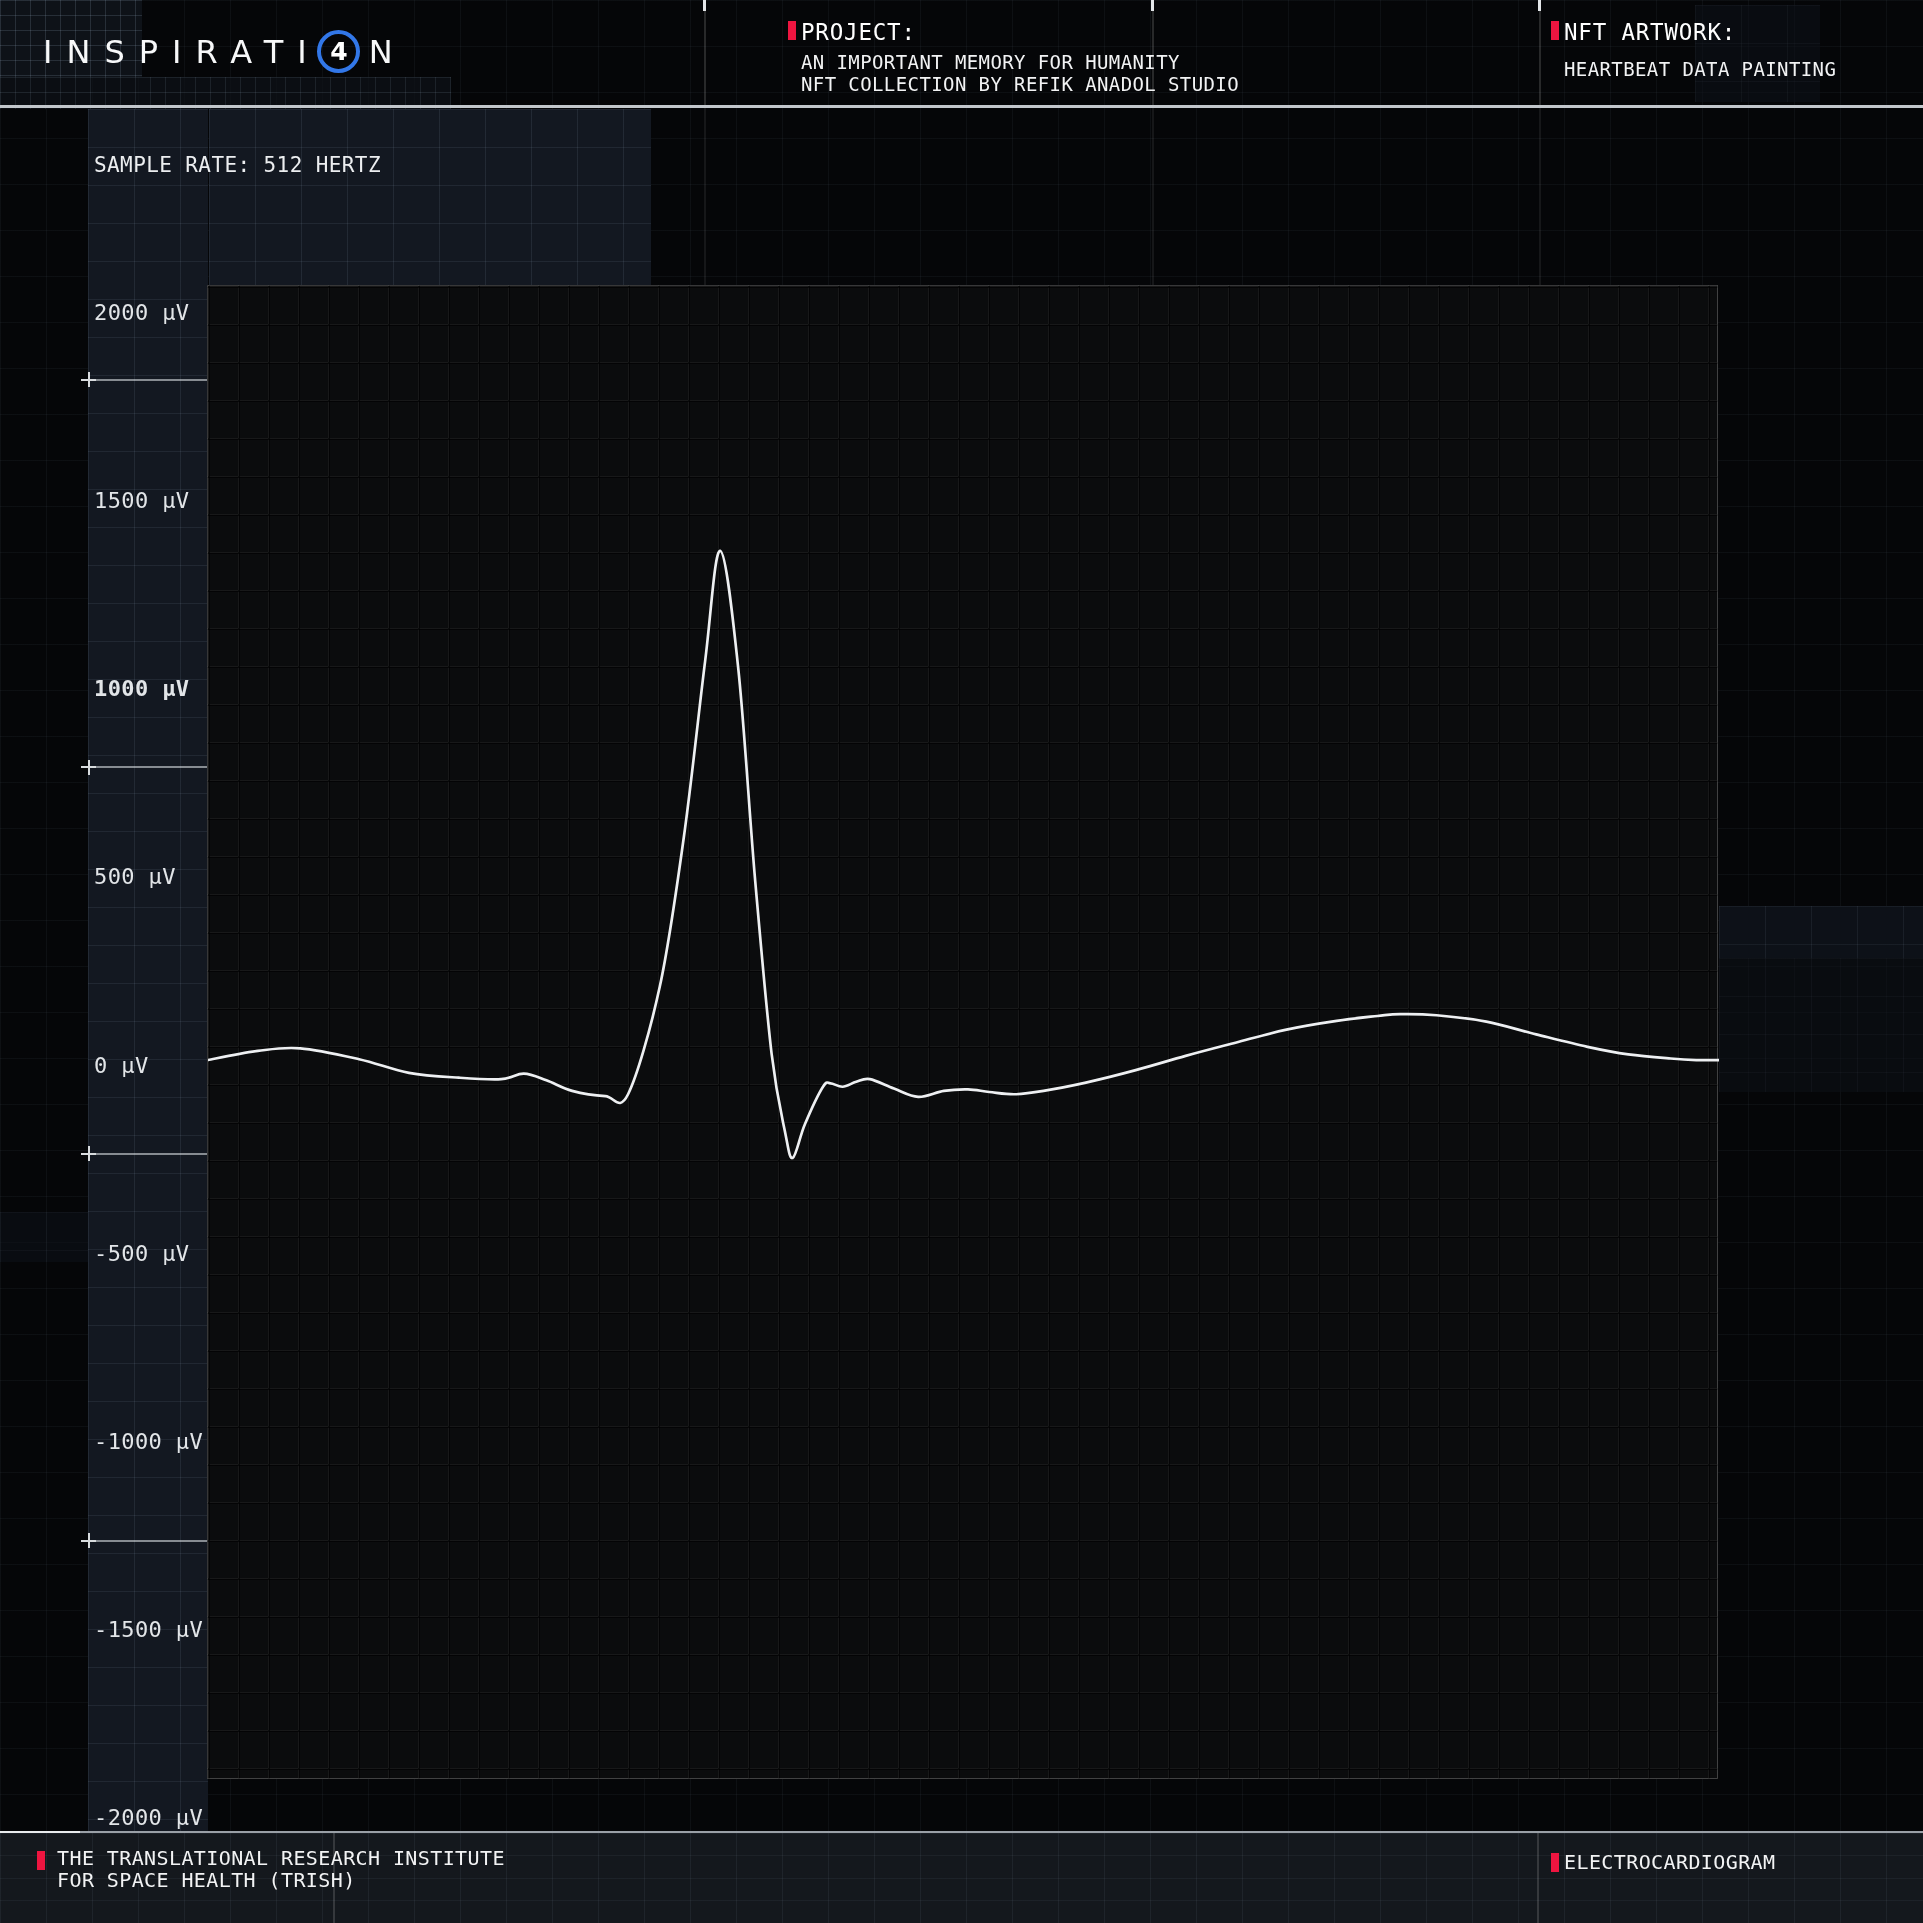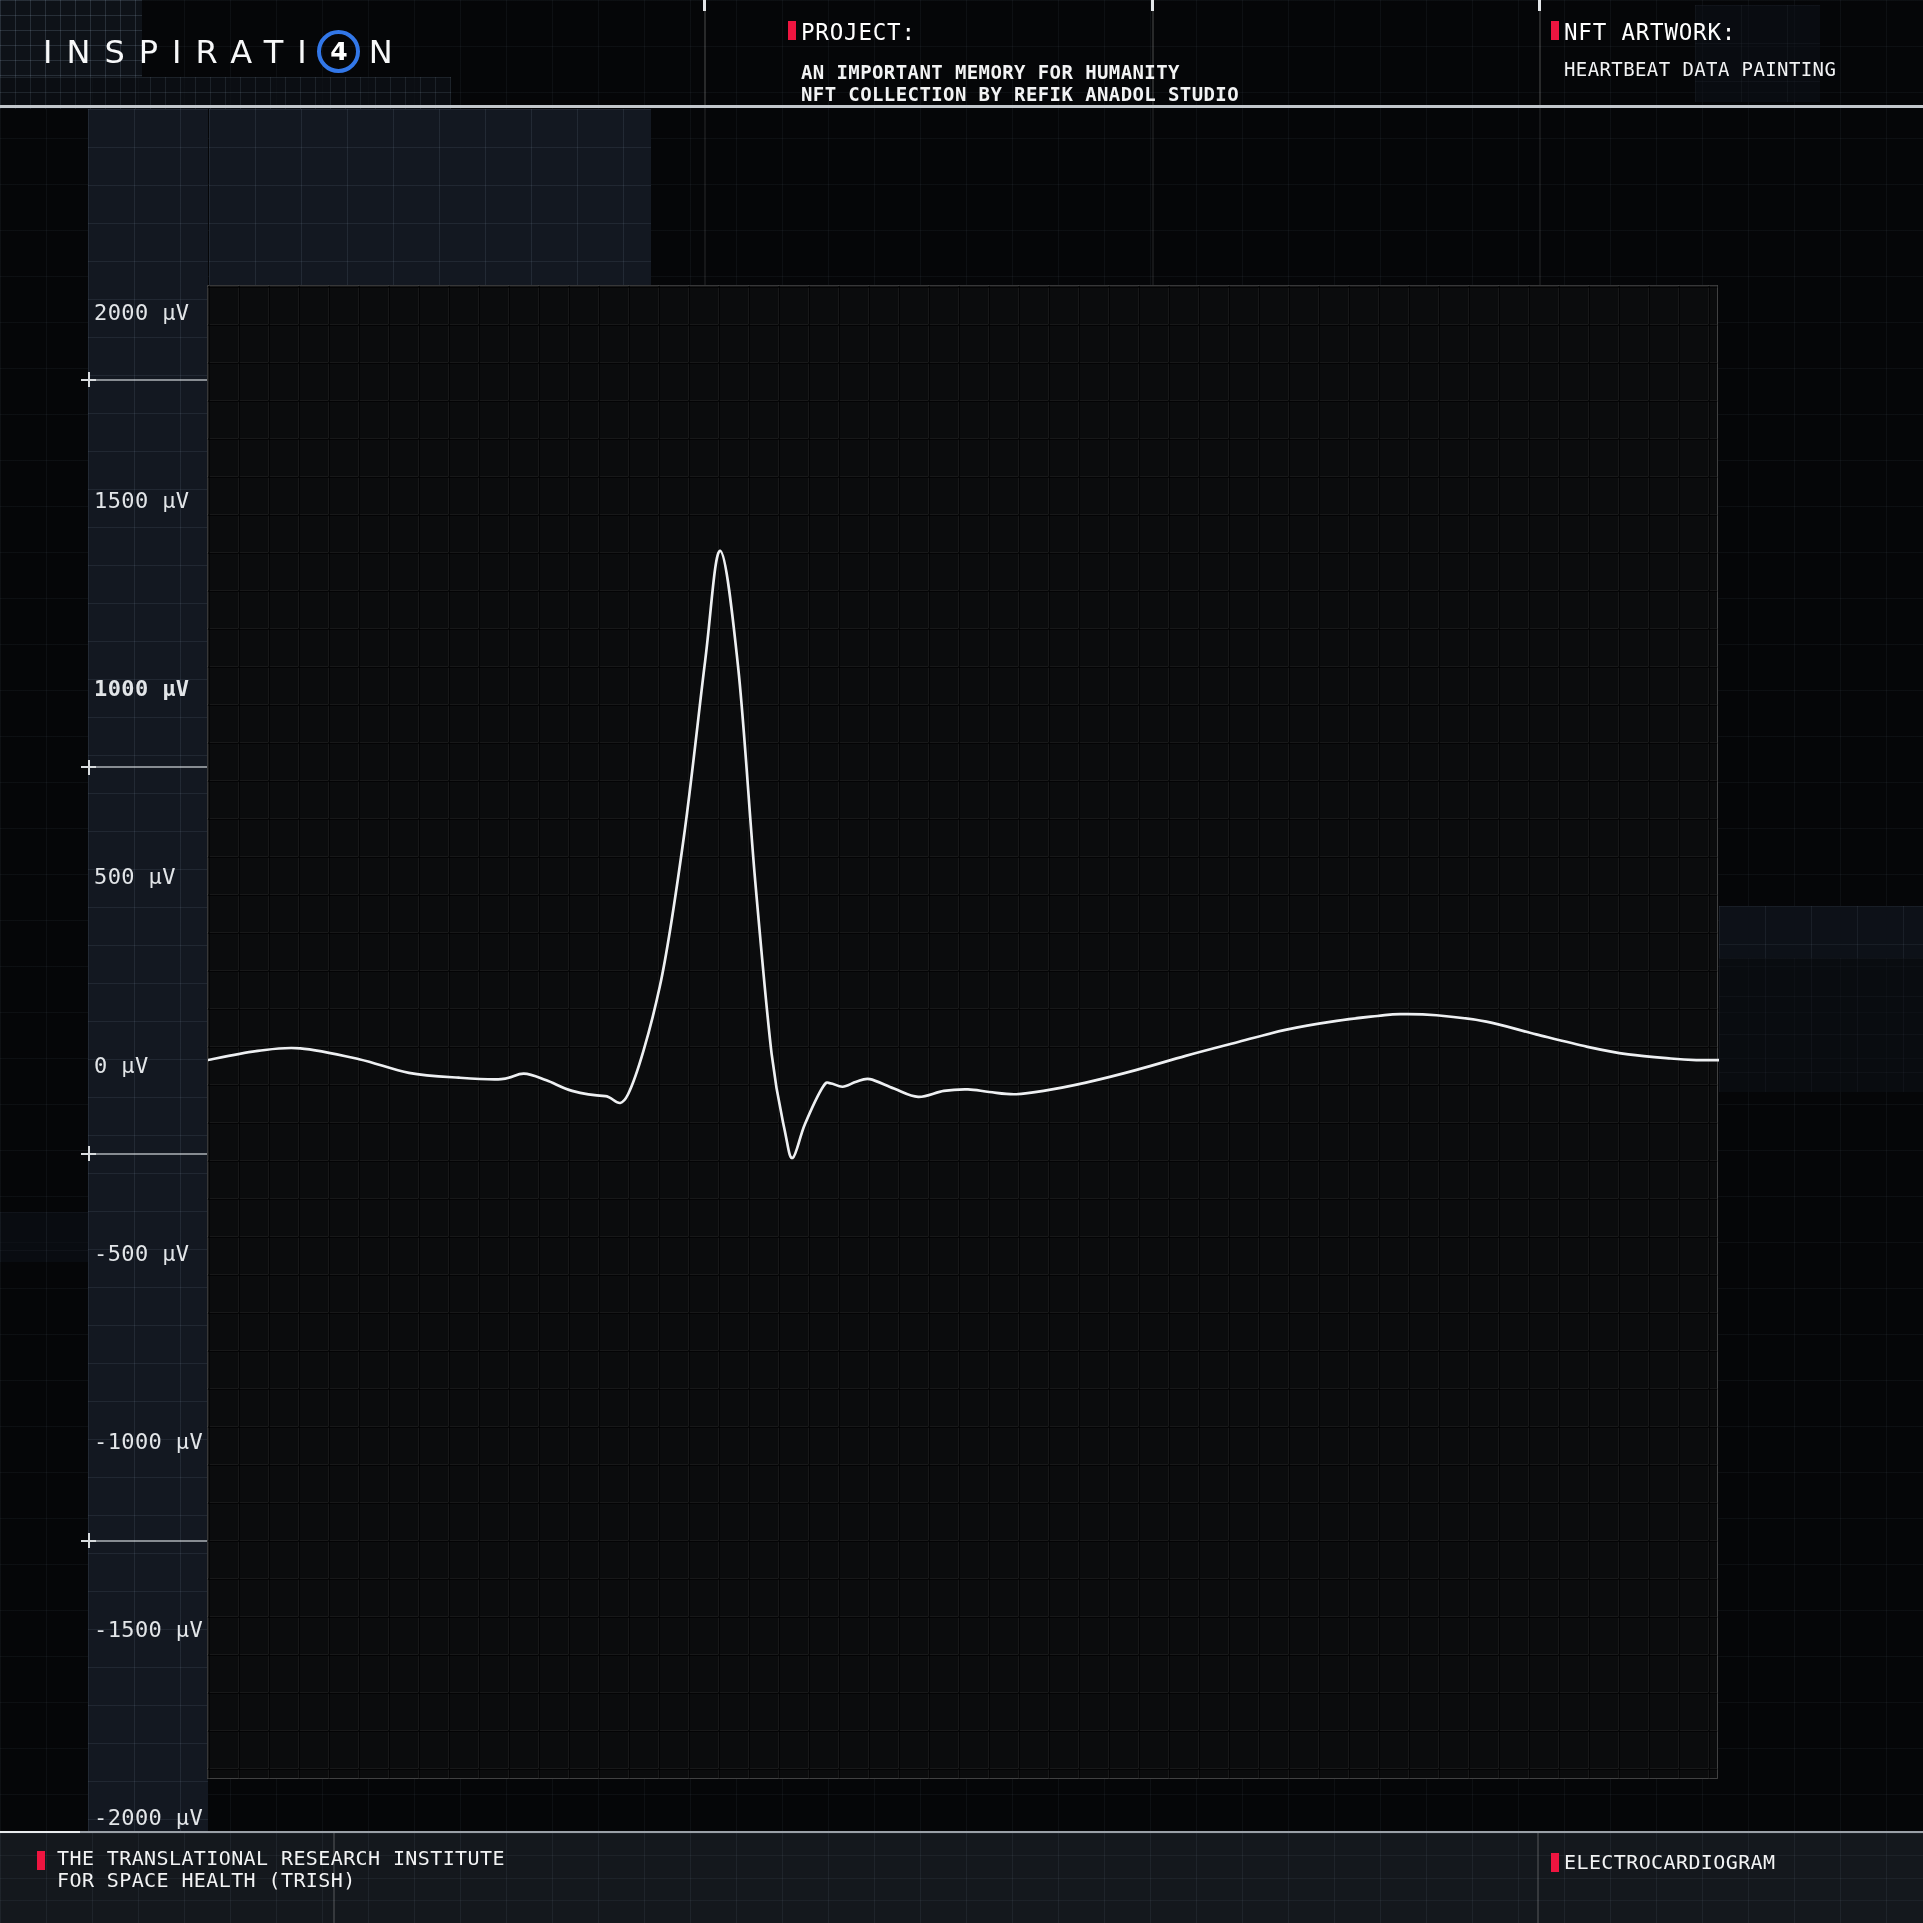--- a/index.html
+++ b/index.html
@@ -60,21 +60,21 @@
   .chip { position:absolute; width:7.5px; height:19px; background:var(--accent); }
   .chip-project { left:788px; top:21px; }
   .chip-artwork { left:1551px; top:21px; }
   .chip-foot-l  { left:37px;  top:1851px; }
   .chip-foot-r  { left:1551px; top:1853px; }
 
   .hdr-label { position:absolute; font-size:22.5px; letter-spacing:0.8px; color:#ffffff; white-space:nowrap; }
   .lbl-project { left:801px; top:19px; }
   .lbl-artwork { left:1564px; top:19px; }
   .hdr-sub { position:absolute; font-size:19px; line-height:22px; color:#f2f3f4; white-space:nowrap; letter-spacing:0.4px; }
-  .sub-project { left:801px; top:61px;font-weight:bold; }
+  .sub-project { left:801px; top:51px; }
   .sub-artwork { left:1564px; top:58px; }
 
   
   .left-col, .class-band {
     position:absolute; z-index:2; background-color:#131821;
     background-image:
       repeating-linear-gradient(to right, rgba(170,195,220,0.10) 0 1.3px, transparent 1.3px 46px),
       repeating-linear-gradient(to bottom, rgba(170,195,220,0.09) 0 1.3px, transparent 1.3px 38px);
   }
   .left-col   { left:88px; top:109px; width:120px; height:1725px; }
@@ -158,20 +158,21 @@
 
   <div class="chip chip-artwork"></div>
   <div class="hdr-label lbl-artwork">NFT ARTWORK:</div>
   <div class="hdr-sub sub-artwork">HEARTBEAT DATA PAINTING</div>
 </div>
 
 <div class="left-col"></div>
 <div class="class-band"></div>
 
 <div class="meta-block">
+  <div class="meta-line">SAMPLE RATE: 512 HERTZ</div>
 </div>
 
 <div id="axis-labels">
     <div class="axis-label" style="top: 269px;">2000 µV</div>
     <div class="axis-label" style="top: 457px; text-align: right;">1500 µV</div>
     <div class="axis-label" style="top: 645px; font-weight: bold;">1000 µV</div>
     <div class="axis-label" style="top: 833px;">500 µV</div>
     <div class="axis-label" style="top: 1022px;">0 µV</div>
     <div class="axis-label" style="top: 1210px;">-500 µV</div>
     <div class="axis-label" style="top: 1398px;">-1000 µV</div>

